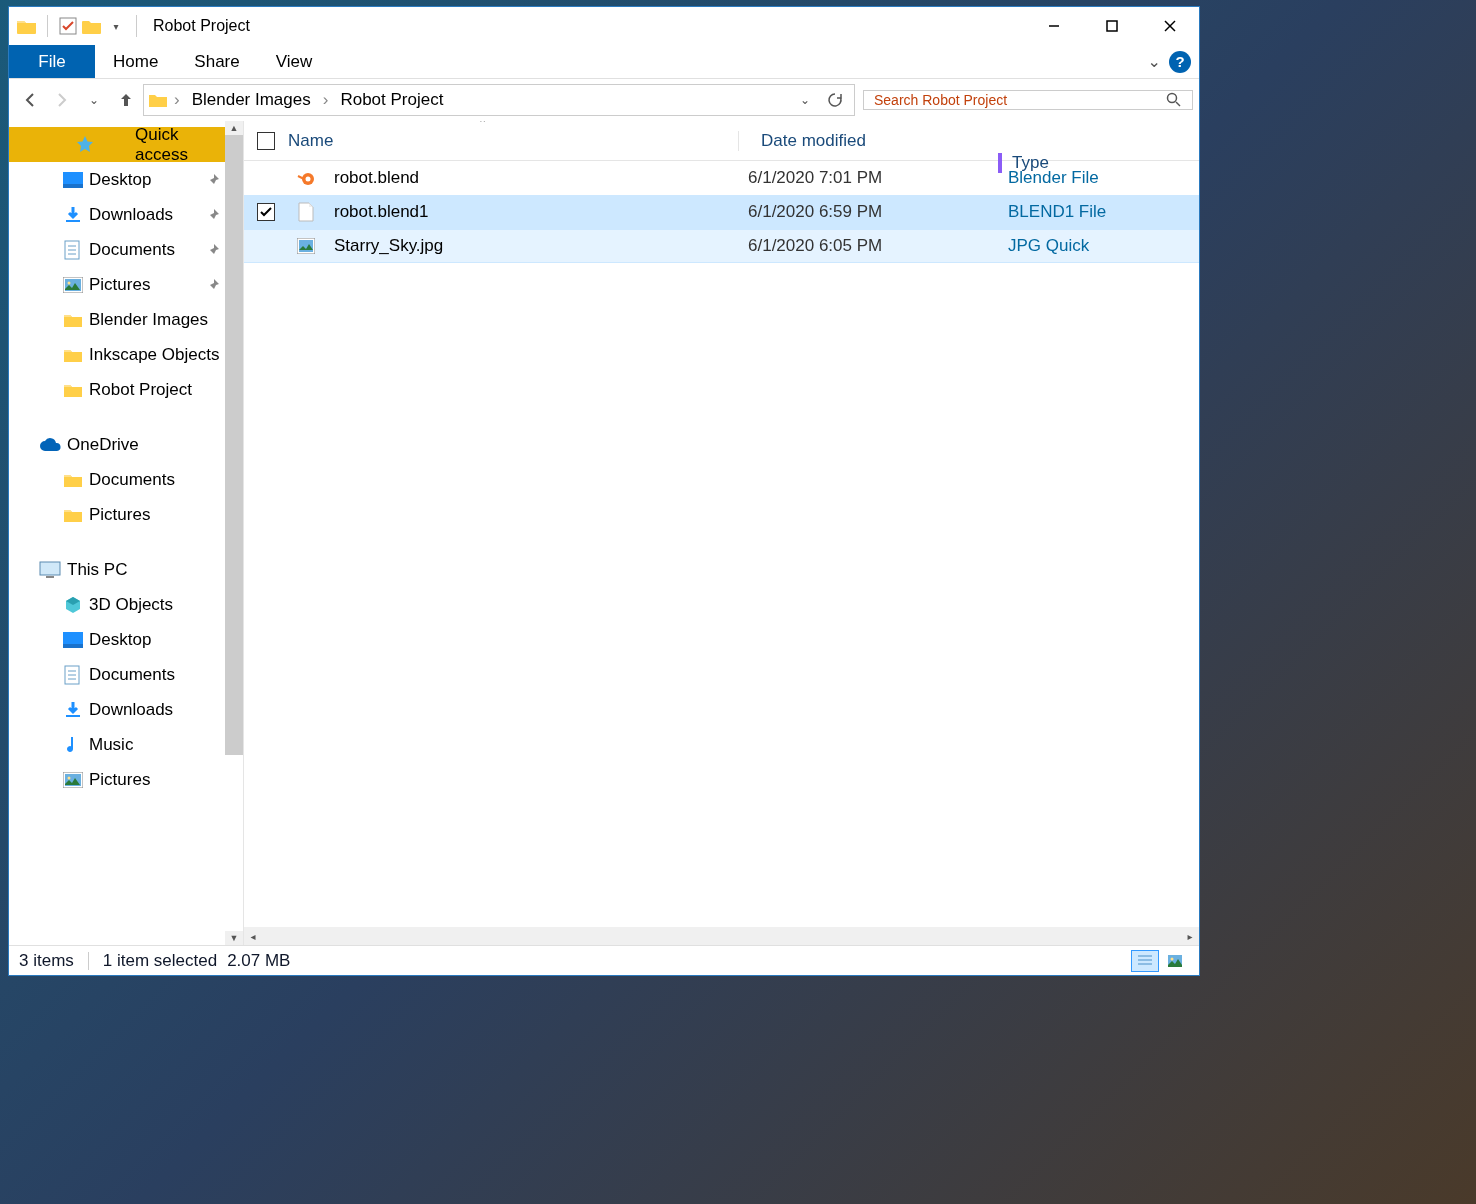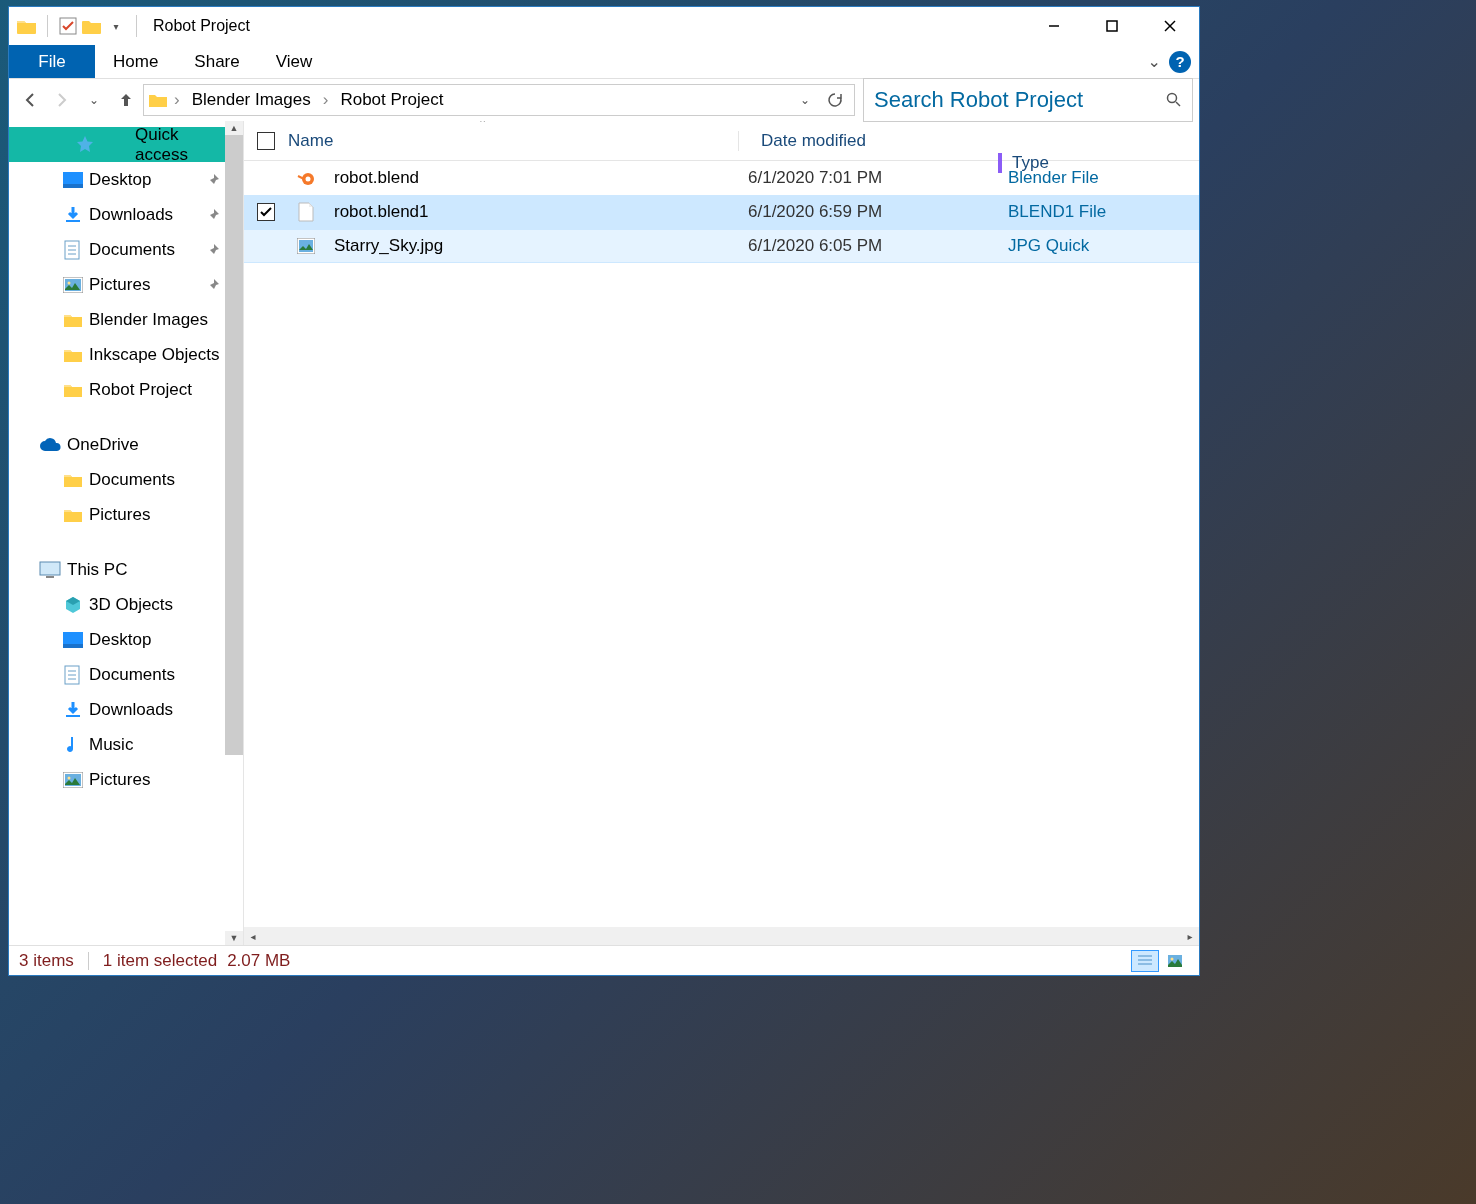--- a/index.html
+++ b/index.html
@@ -14,50 +14,50 @@
 .ribbon { height:34px; display:flex; align-items:stretch; border-bottom:1px solid #e0e0e0; }
 .ribbon-file { background:#0063b1; color:#fff; width:86px; display:flex; align-items:center; justify-content:center; font-size:17px; }
 .ribbon-tab { padding:0 18px; display:flex; align-items:center; font-size:17px; color:#000;text-align:center; }
 .ribbon-right { margin-left:auto; display:flex; align-items:center; padding-right:8px; gap:8px; }
 .help-circle { width:22px; height:22px; border-radius:50%; background:#0063b1; color:#fff; display:flex; align-items:center; justify-content:center; font-size:15px; font-weight:bold; }
 .navbar { height:42px; display:flex; align-items:center; padding:4px 6px; gap:2px; }
 .nav-btn { width:30px; height:32px; display:flex; align-items:center; justify-content:center; }
 .address { flex:1; height:32px; border:1px solid #ccc; display:flex; align-items:center; padding:0 4px; }
 .crumb { padding:0 6px; font-size:17px; display:flex; align-items:center; height:100%; }
 .addr-right { margin-left:auto; display:flex; }
-.search { width:330px; height:44px; border:1px solid #ccc; margin-left:6px; display:flex; align-items:center; padding:0 10px; color:#0369a1; font-size:22px; }
+.search { width:330px; height:20px; border:1px solid #ccc; margin-left:6px; display:flex; align-items:center; padding:0 10px; color:#c2410c; font-size:14px; }
 .body { flex:1; display:flex; overflow:hidden; }
 .sidebar { width:235px; border-right:1px solid #e5e5e5; position:relative; overflow:hidden; }
 .sb-thumb { position:absolute; right:0; top:14px; width:18px; height:620px; background:#ccc; }
 .sb-arrow { position:absolute; right:0; width:18px; height:14px; display:flex; align-items:center; justify-content:center; font-size:9px; color:#555; background:#f0f0f0;}
 .sb-inner { padding-top:6px; width:217px; }
 .sb-item { display:flex; align-items:center; height:35px; font-size:17px; padding-left:8px; gap:6px; }
 .sb-item.top { font-weight:400; }
-.sb-item.selected { background:#14b8a6;gap:40px; }
+.sb-item.selected { background:#eab308;gap:40px; }
 .sb-pin { margin-left:auto; margin-right:6px; color:#888; }
 .sb-spacer { height:20px; }
 .filearea { flex:1; display:flex; flex-direction:column; position:relative; }
 .cols { height:40px; display:flex; align-items:center; border-bottom:1px solid #e5e5e5; font-size:17px; color:#1a4a7a; }
 .col-check { width:44px; display:flex; justify-content:center; }
 .chk { width:18px; height:18px; border:1px solid #333; background:#fff; display:flex; align-items:center; justify-content:center; }
 .col-name { width:450px; position:relative; }
 .col-date { width:260px; border-left:1px solid #e5e5e5; padding-left:22px; }
 .col-type { flex:1; border-left:4px solid #8b5cf6; padding-left:10px;margin-top:45px; }
 .sort-caret { position:absolute; top:-14px; left:190px; font-size:11px; color:#555; }
 .row { height:34px; display:flex; align-items:center; font-size:17px; }
 .row.selected { background:#cde8ff; }
 .row.hover { background:#e5f3ff; border-top:1px solid #cde8ff; border-bottom:1px solid #cde8ff; height:34px; }
 .r-check { width:44px; display:flex; justify-content:center; }
 .r-name { width:450px; display:flex; align-items:center; gap:18px; padding-left:8px; }
 .r-date { width:260px; padding-left:10px; color:#333; }
 .r-type { flex:1; padding-left:10px; color:#0369a1; }
 .hscroll { position:absolute; bottom:0; left:0; right:0; height:18px; background:#f0f0f0; display:flex; align-items:center; }
 .hs-arrow { width:18px; height:18px; display:flex; align-items:center; justify-content:center; font-size:10px; color:#555; }
 .hs-track { flex:1; }
-.statusbar { height:30px; border-top:1px solid #e0e0e0; display:flex; align-items:center; font-size:17px; color:#7f1d1d; padding:0 10px; }
+.statusbar { height:30px; border-top:1px solid #e0e0e0; display:flex; align-items:center; font-size:17px; color:#0f172a; padding:0 10px; }
 .status-sep { width:1px; height:18px; background:#ccc; margin:0 14px; }
 .view-toggles { margin-left:auto; display:flex; gap:2px; }
 .vt { width:28px; height:22px; border:1px solid transparent; display:flex; align-items:center; justify-content:center; }
 .vt.active { border:1px solid #3399ff; background:#cde8ff; }
 .icon-sm { width:20px; height:20px; display:flex; align-items:center; justify-content:center; }
 svg { display:block; }
 </style>
 </head>
 <body>
 

